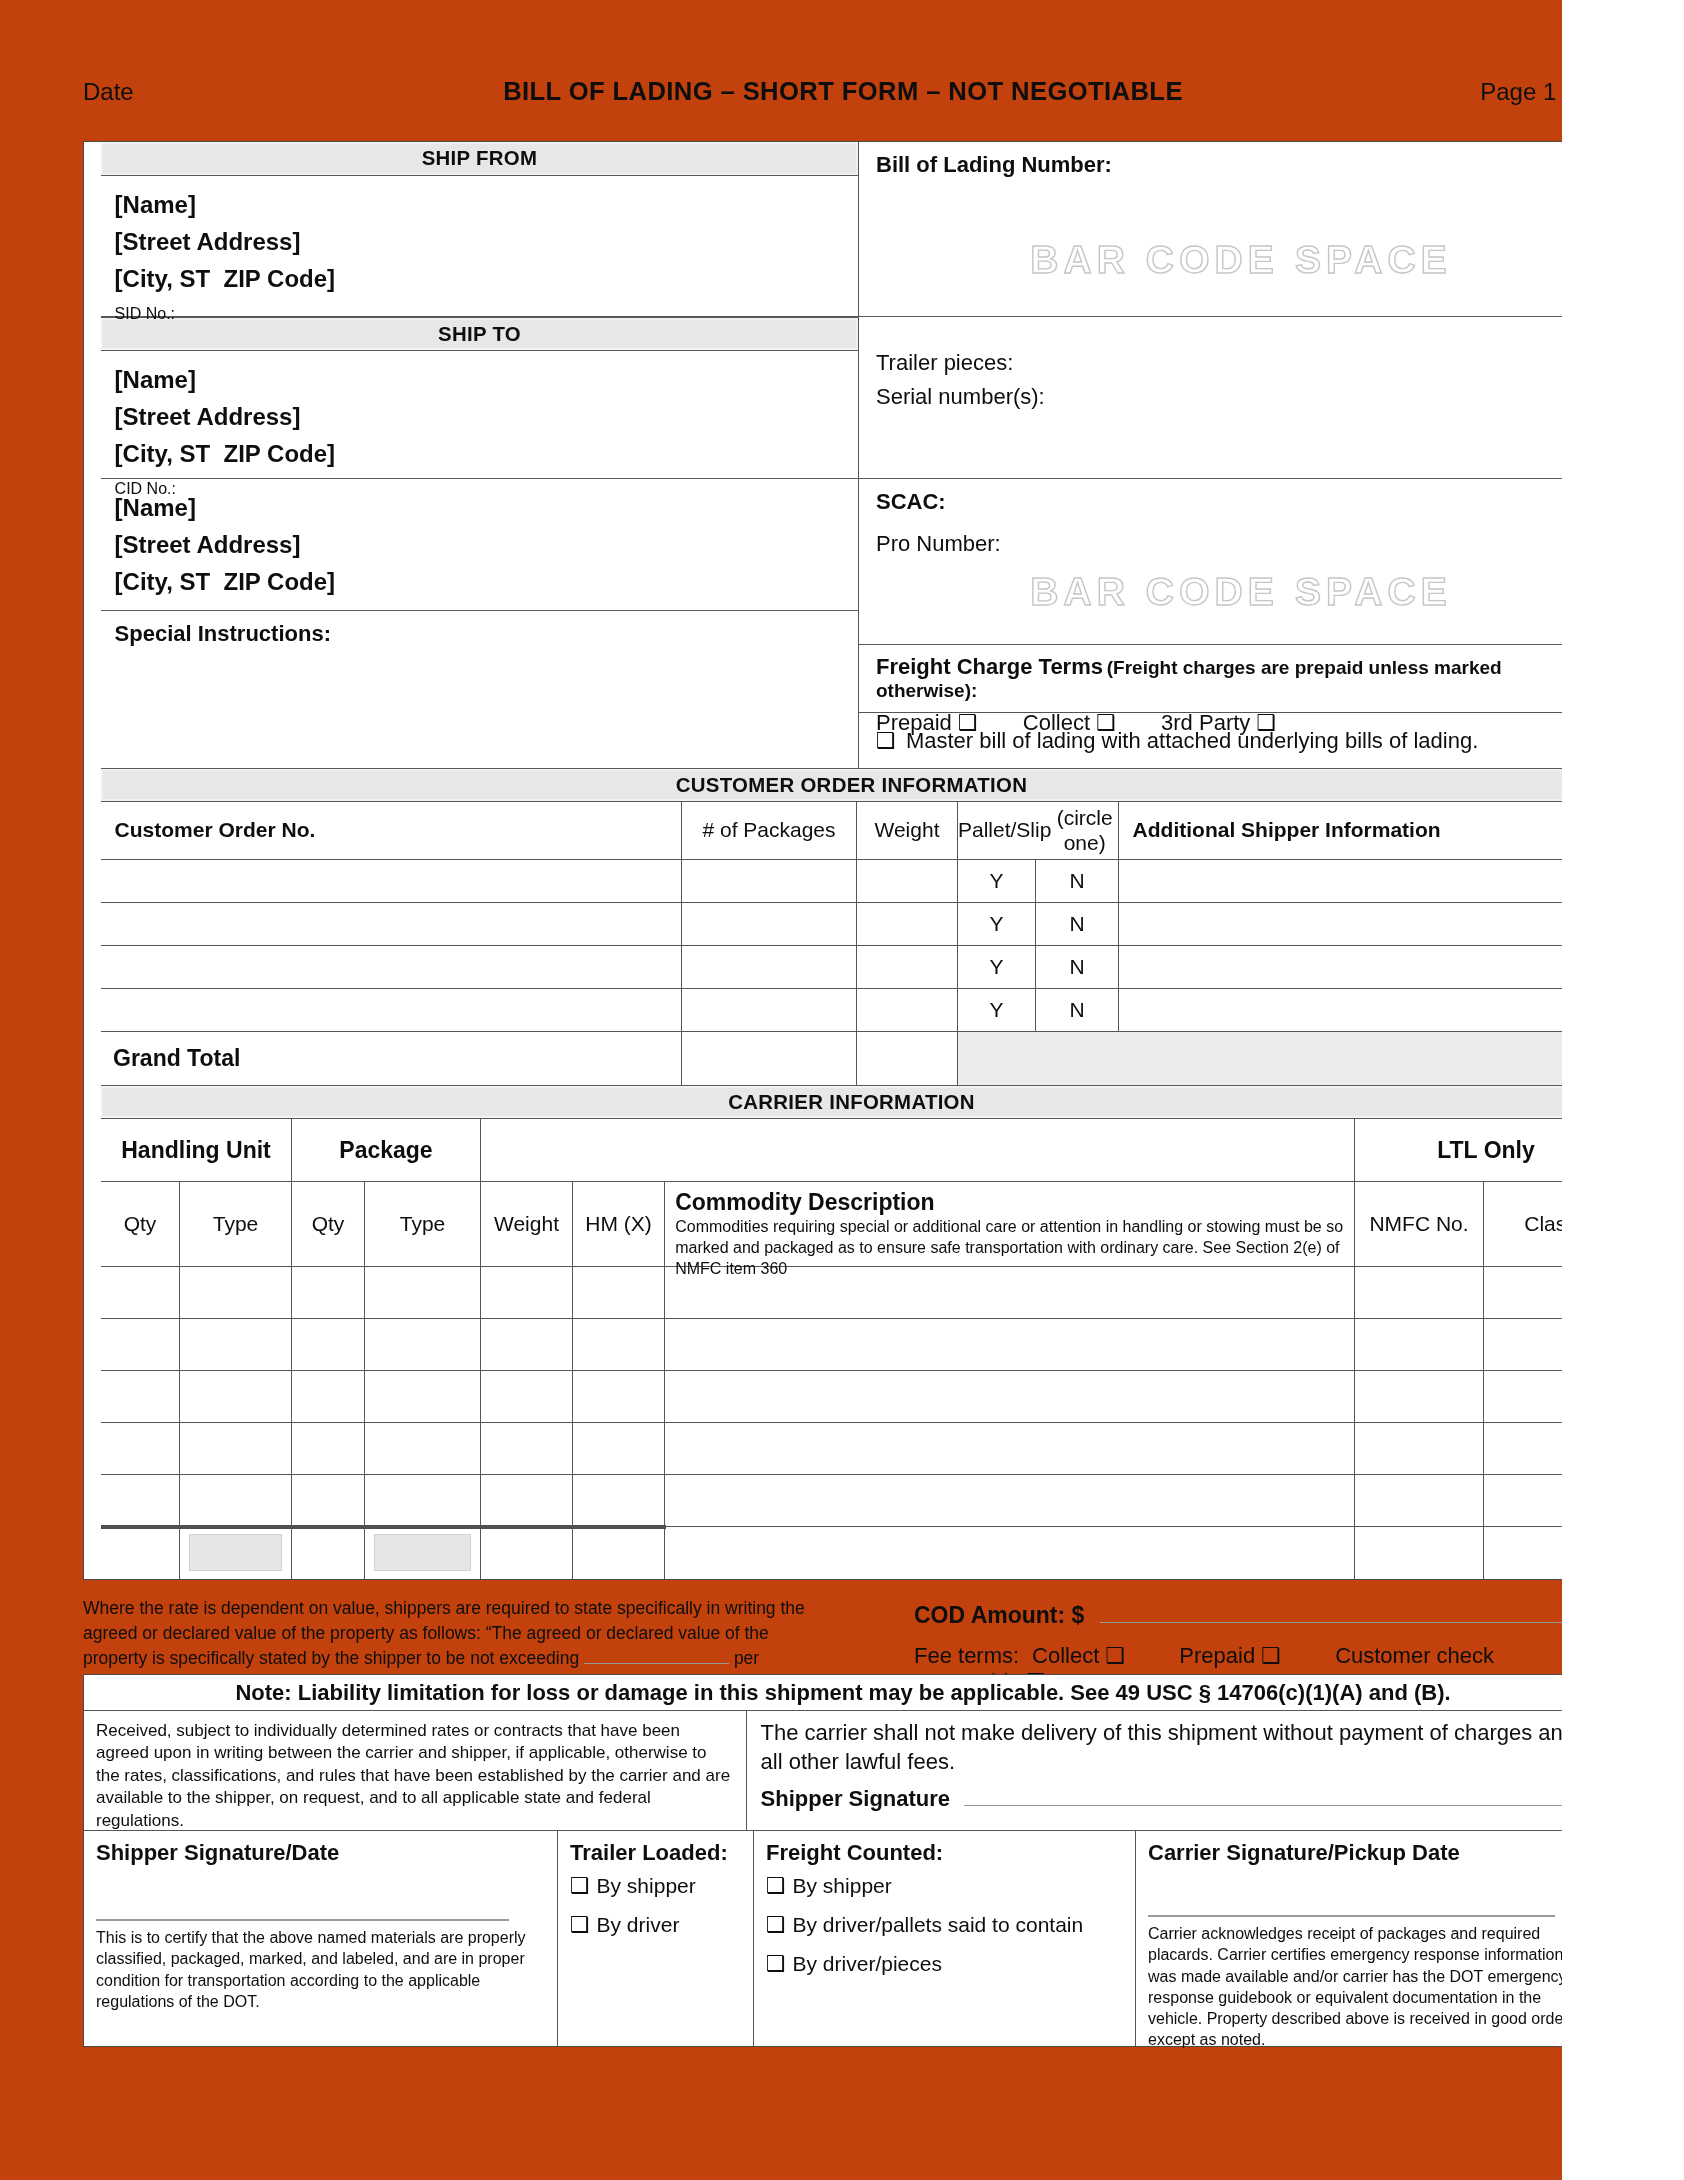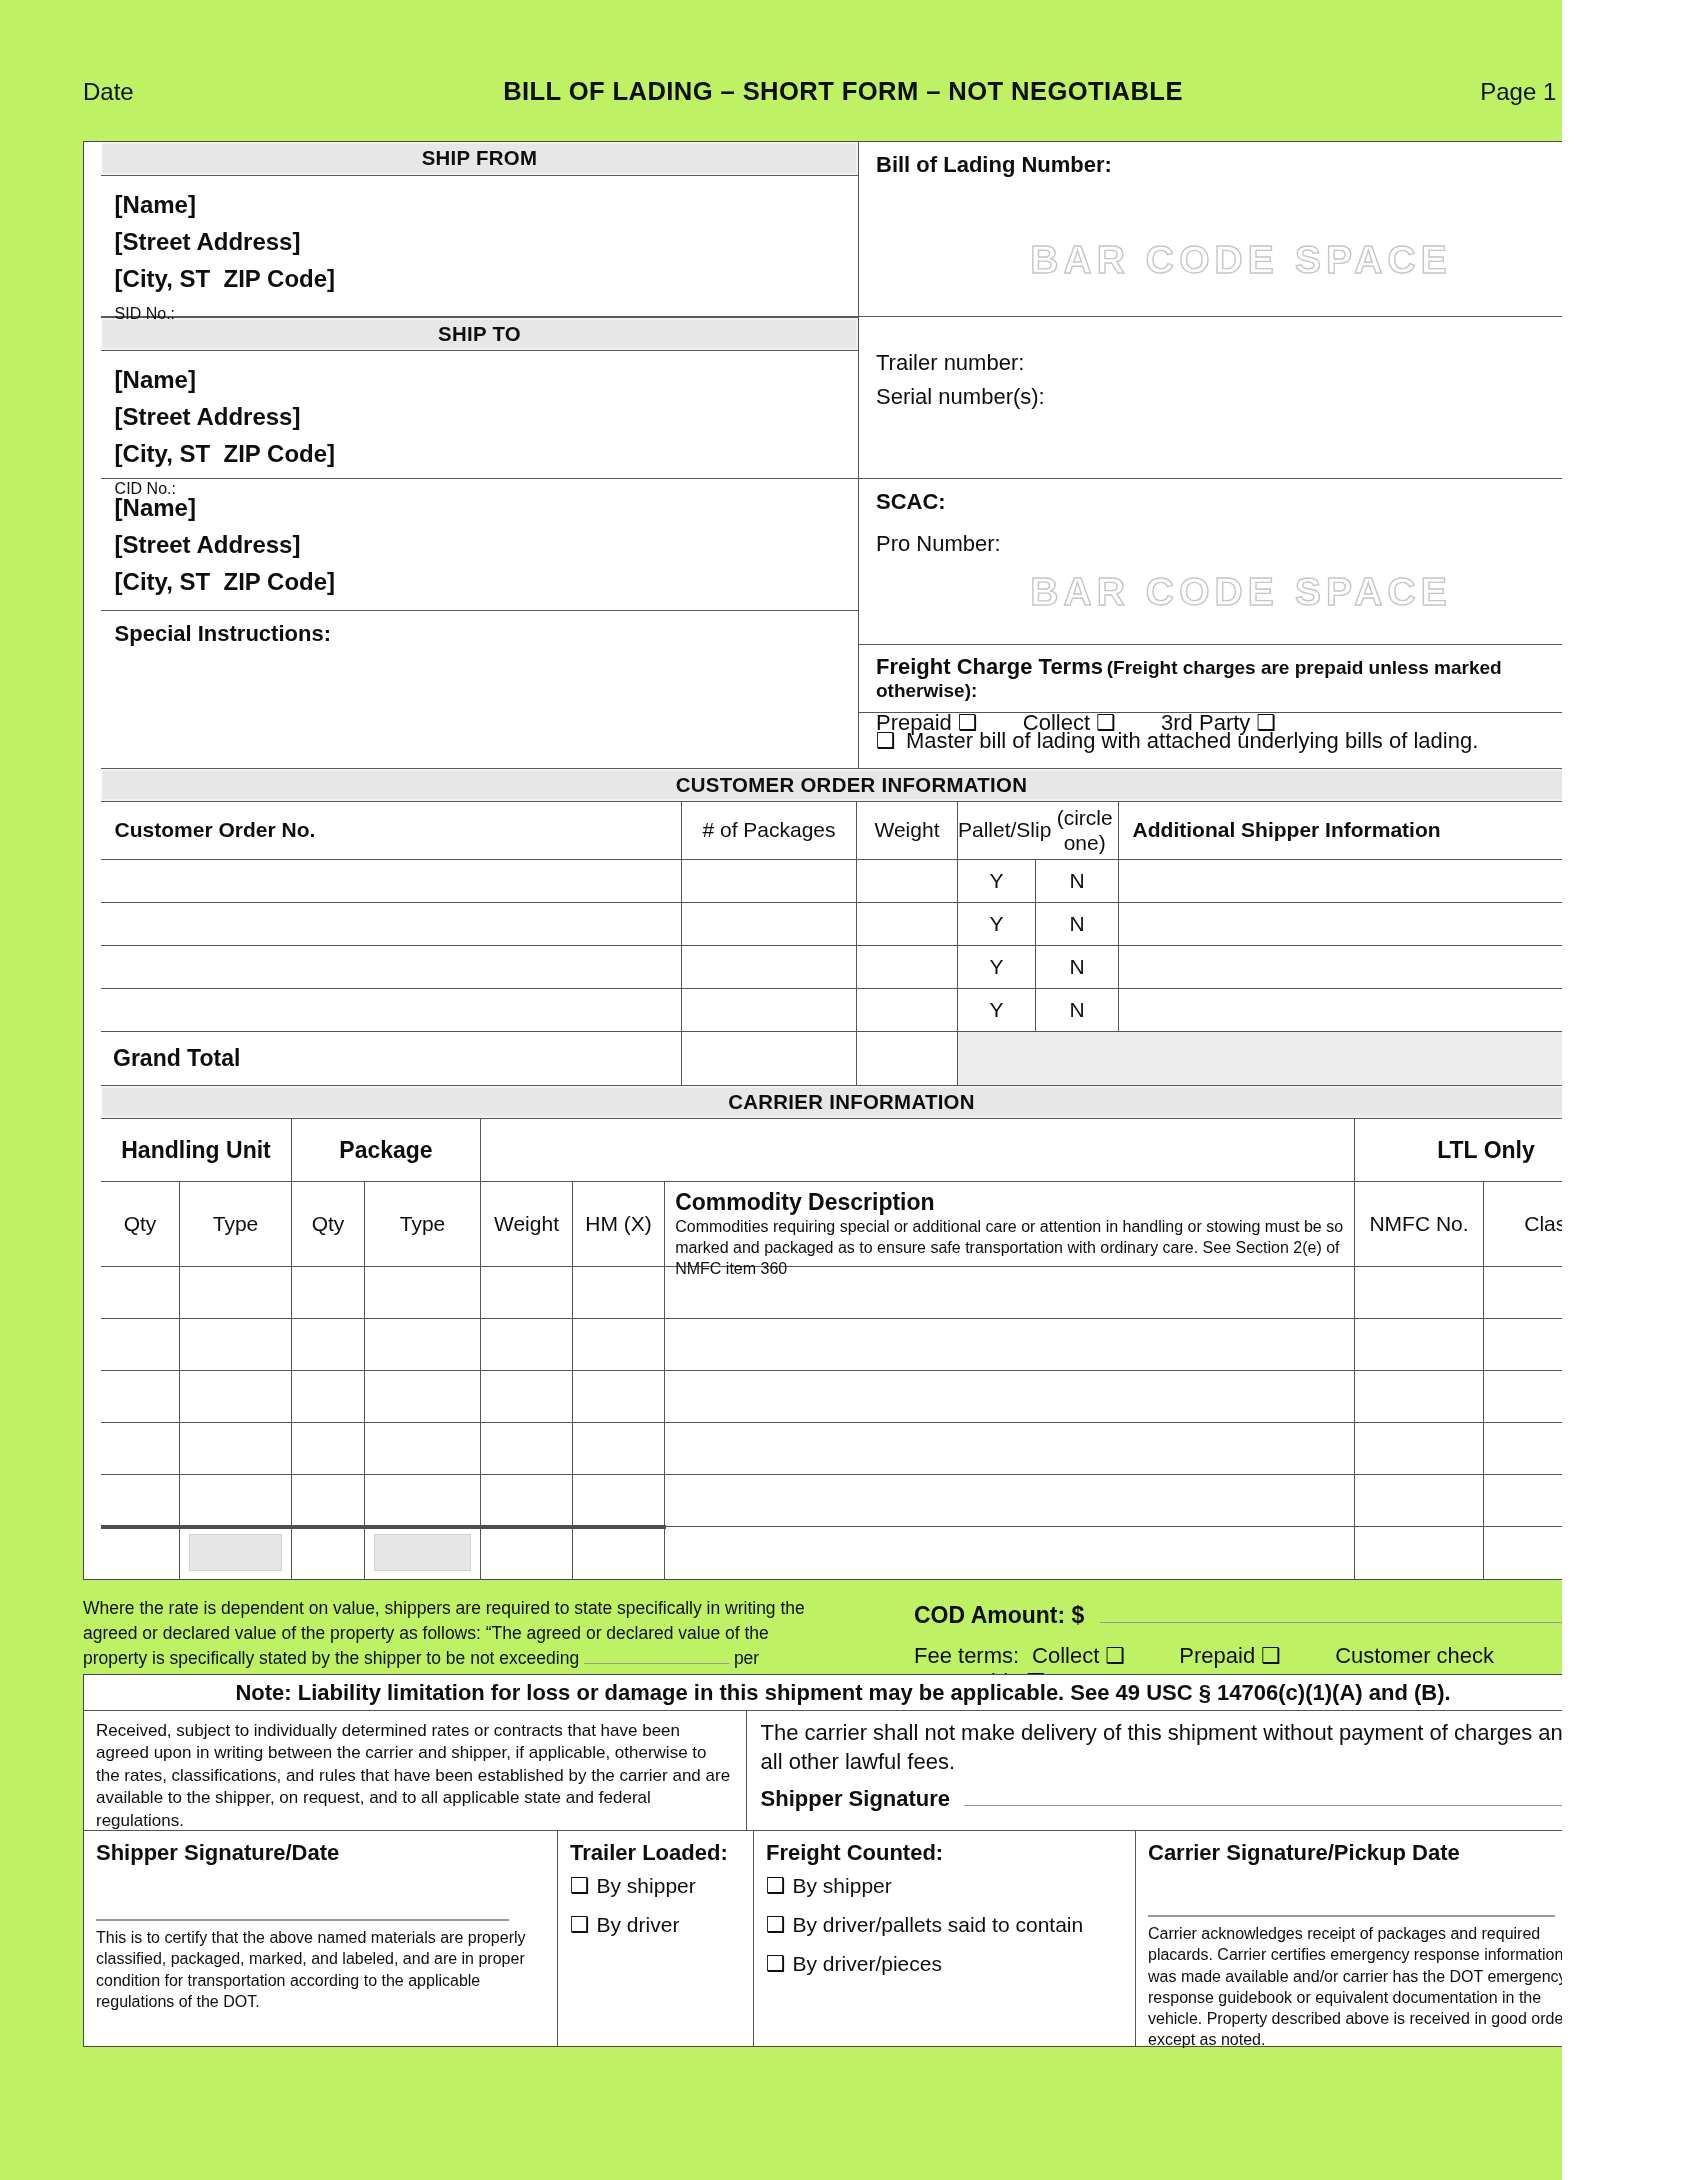--- a/index.html
+++ b/index.html
@@ -3,21 +3,21 @@
 <meta charset="utf-8">
 <style>
   * { box-sizing: border-box; }
   html,body { margin:0; padding:0; background:#ffffff; }
   body {
     width:1685px; height:2181px;
     font-family:"Liberation Sans","DejaVu Sans",sans-serif;
     color:#0e0e0e;
     -webkit-font-smoothing:antialiased;
   }
-  .page { position:relative; width:1562px; height:2181px; background:#bef264; overflow:hidden; }
+  .page { position:relative; width:1562px; height:2181px; background:#c2410c; overflow:hidden; }
 
   
   .form-header { position:absolute; left:83px; top:77px; width:1520px; display:flex; align-items:baseline; }
   .hdr-date { font-size:24px; width:204px; }
   .hdr-title { flex:1; text-align:center; font-size:25.6px; font-weight:bold; letter-spacing:0.4px; }
   .hdr-page { width:204px; text-align:right; font-size:24px; }
 
   
   .main-table { position:absolute; left:83px; top:141px; width:1520px; border:1.7px solid #4a4a4a; background:#fff;padding-left:17px; }
 
@@ -166,21 +166,21 @@
         </div>
       </div>
 
       <div class="col-right">
         <div class="r-cell r-bol">
           <span class="label-bold">Bill of Lading Number:</span>
           <div class="barcode">BAR CODE SPACE</div>
         </div>
 
         <div class="r-cell r-carrier">
-          <div class="plain-line" style="margin-top:19px;">Trailer number:</div>
+          <div class="plain-line" style="margin-top:19px;">Trailer pieces:</div>
           <div class="plain-line">Serial number(s):</div>
         </div>
 
         <div class="r-cell r-scac">
           <div class="label-bold">SCAC:</div>
           <div class="plain-line" style="margin-top:12px;">Pro Number:</div>
           <div class="barcode">BAR CODE SPACE</div>
         </div>
 
         <div class="r-cell r-freight">

